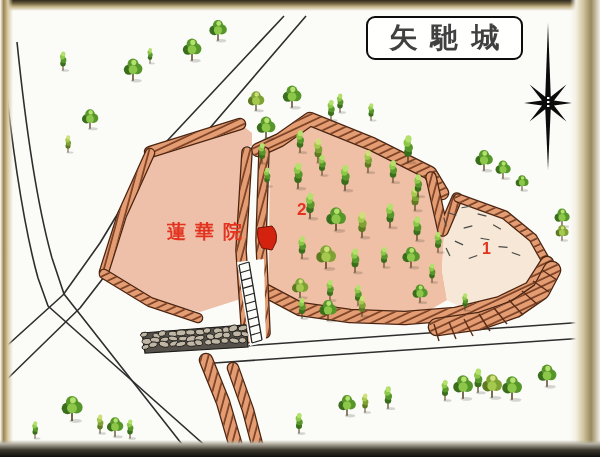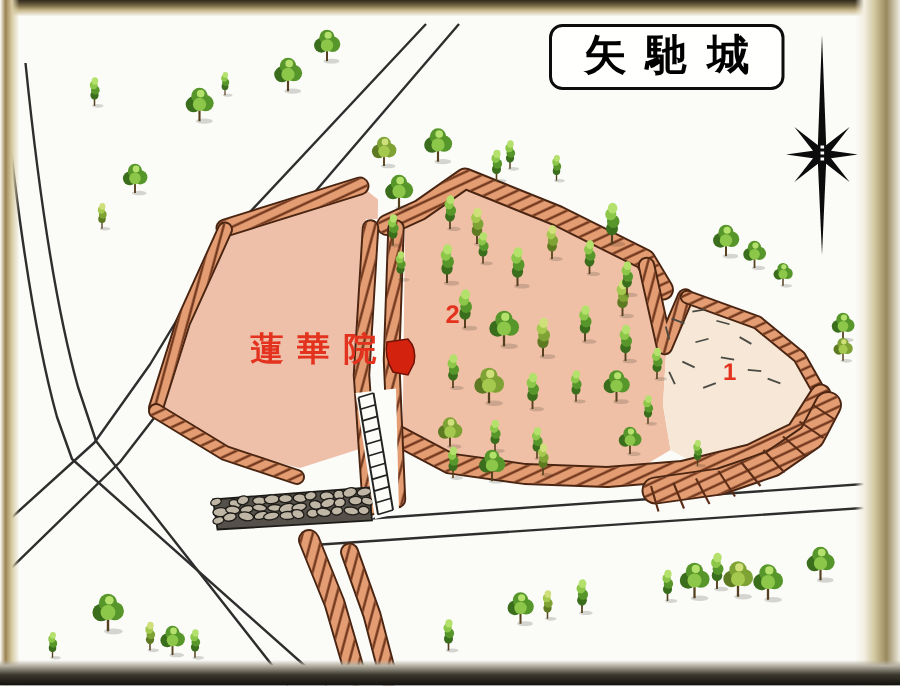--- a/index.html
+++ b/index.html
@@ -28,25 +28,25 @@
   g.band .band-base{fill:none;stroke:#4a2512;stroke-width:calc(var(--bw) + 2.6px);stroke-linecap:round;stroke-linejoin:round;}
   g.band .band-mid {fill:none;stroke:#e49d72;stroke-width:var(--bw);stroke-linecap:round;stroke-linejoin:round;}
   g.band .band-hatch{fill:none;stroke:url(#hatch1);stroke-width:var(--bw);stroke-linecap:round;stroke-linejoin:round;}
   g.band.v .band-hatch{stroke:url(#hatch2);}
   g.band.w10{--bw:10px;} g.band.w9{--bw:9px;} g.band.w8{--bw:8px;} g.band.w7{--bw:7px;} g.band.w16{--bw:16px;}
 
   .title-box{
     position:absolute;left:366px;top:16px;width:153px;height:40px;z-index:50;
     background:#fffffe;border:2.5px solid #0d0d0d;border-radius:9px;
     display:flex;align-items:center;justify-content:center;
-    font-family:"Liberation Serif",serif;font-weight:700;font-size:28px;color:#000000;
+    font-family:"Liberation Serif",serif;font-weight:700;font-size:28px;color:#404040;
     letter-spacing:13px;text-indent:13px;line-height:1;
   }
   .label{position:absolute;z-index:45;color:#e3321e;font-weight:700;line-height:1;}
-  .label-temple{left:167px;top:222px;font-size:22px;letter-spacing:9px;}
+  .label-temple{left:167px;top:222px;font-size:19px;letter-spacing:9px;}
   .label-2{left:297px;top:201px;font-size:17px;}
   .label-1{left:482px;top:241px;font-size:16px;}
 </style>
 </head>
 <body>
 
 <div class="page">
 
   <svg class="map" width="600" height="457" viewBox="0 0 600 457">
     <defs>

